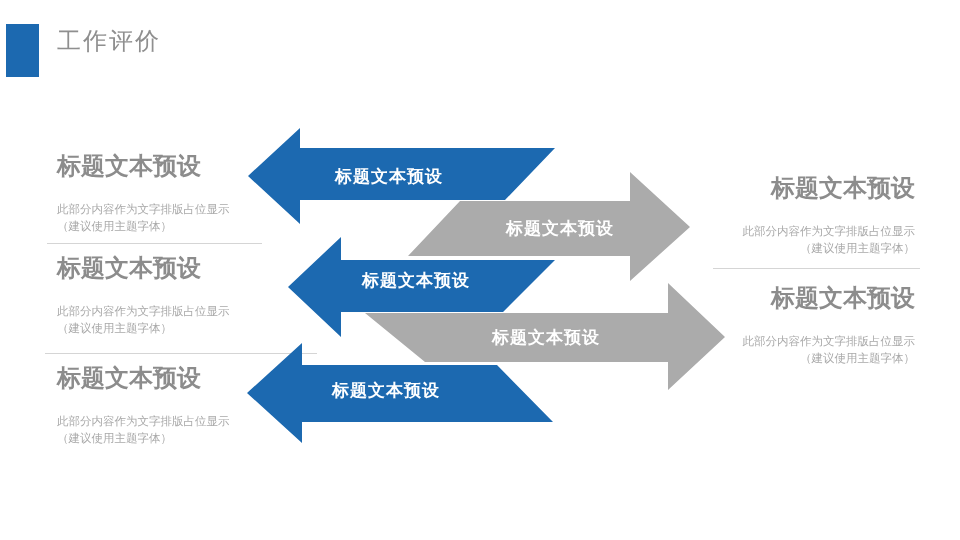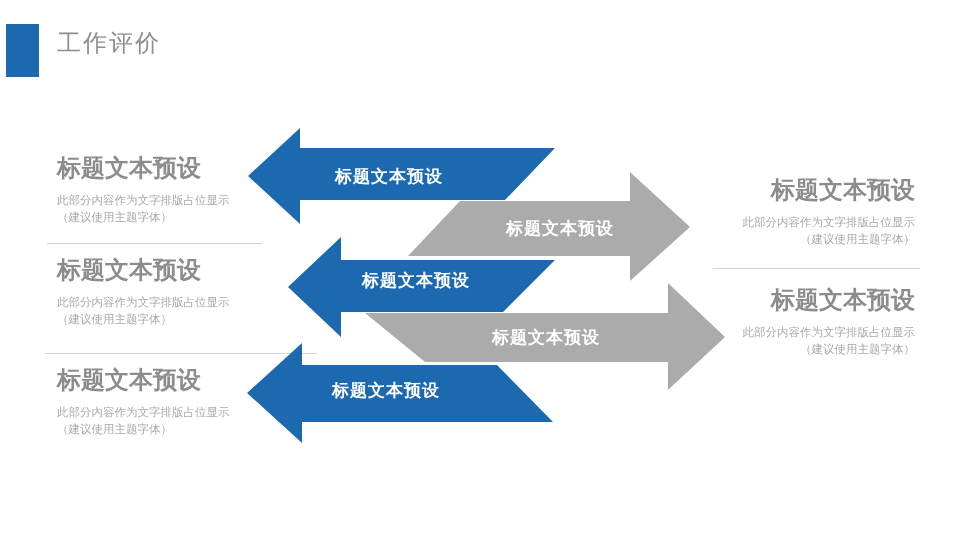--- a/index.html
+++ b/index.html
@@ -1,32 +1,32 @@
 <!DOCTYPE html>
 <html><head>
 <meta charset="utf-8">
 <style>
   html,body{margin:0;padding:0;background:#fff;}
   .slide{
     position:relative;width:960px;height:540px;background:#ffffff;overflow:hidden;
-    font-family:Liberation Sans, sans-serif;
+    font-family:Liberation Mono, monospace;
   }
   
   .accent-square{position:absolute;left:6px;top:24px;width:33px;height:53px;background:#1C69B0;}
   .page-title{position:absolute;left:57px;top:30px;font-size:24px;line-height:26px;color:#8F8F8F;letter-spacing:2px;}
   .page-subtitle{position:absolute;left:57px;top:62px;font-size:10px;color:#9E9E9E;letter-spacing:3px;word-spacing:7px;}
   
   .sep{position:absolute;height:1px;background:#D5D5D5;z-index:1;}
   .sep-l1{left:47px;top:243px;width:215px;}
   .sep-l2{left:45px;top:353px;width:272px;}
   .sep-r1{left:713px;top:268px;width:207px;}
   
   .block{position:absolute;z-index:1;}
   .block-title{font-size:24px;font-weight:bold;line-height:26px;color:#8C8C8C;}
-  .block-desc{font-size:11.5px;line-height:17px;color:#A9A9A9;margin-top:11px;}
+  .block-desc{font-size:11.5px;line-height:17px;color:#A9A9A9;margin-top:20px;}
   .block.left{left:57px;text-align:left;}
   .block.right{right:45px;text-align:right;}
   .lb1{top:155px;} .lb2{top:257px;} .lb3{top:367px;}
   .rb1{top:177px;} .rb2{top:287px;}
   
   .arrow{position:absolute;z-index:2;}
   .arrow .arrow-label{
     position:absolute;transform:translate(-50%,-50%);white-space:nowrap;
     color:#ffffff;font-size:17px;font-weight:bold;letter-spacing:1px;z-index:3;
   }

